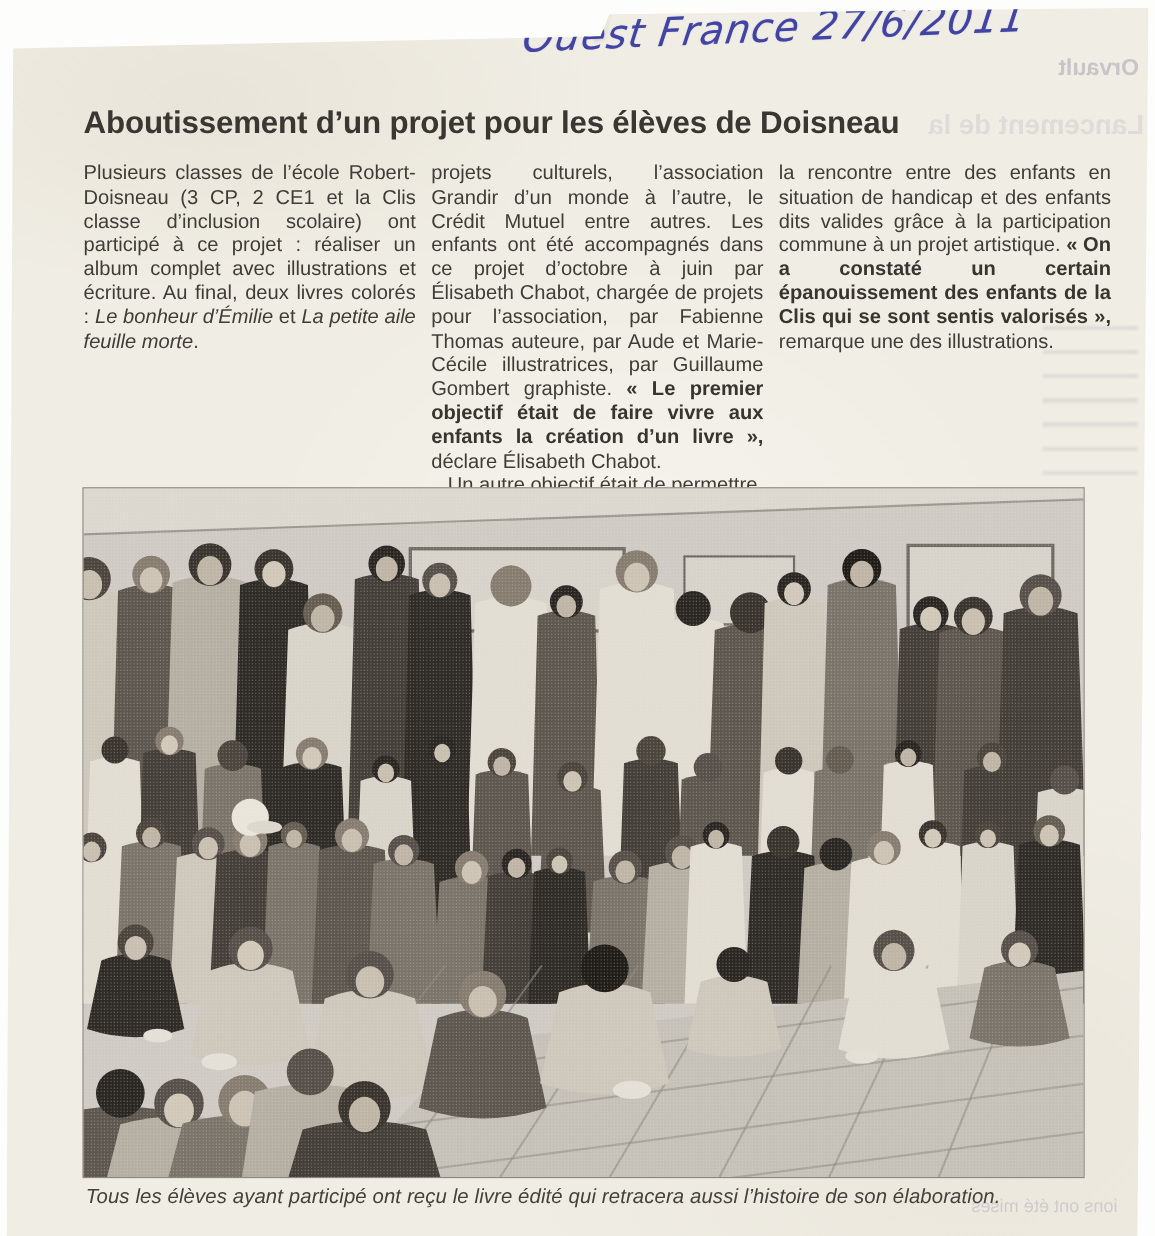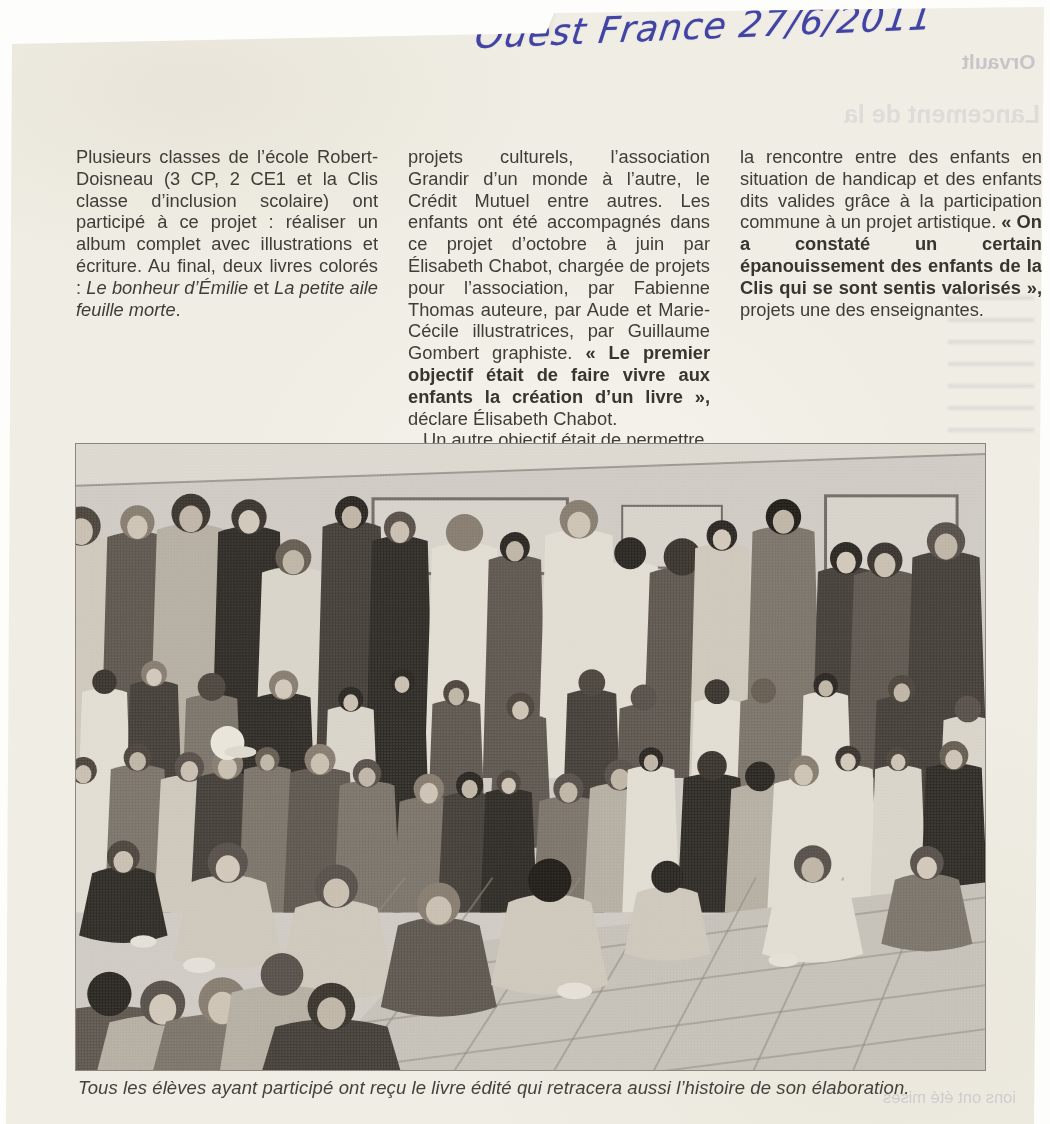--- a/index.html
+++ b/index.html
@@ -39,21 +39,21 @@
     position:absolute;left:78px;top:50px;
     font-size:23px;font-weight:700;color:#2d2a26;letter-spacing:.2px;
   }
   .headline{
     position:absolute;left:76px;top:96px;margin:0;width:940px;
     font-size:28.5px;font-weight:600;color:#3a3632;letter-spacing:-.2px;
     white-space:nowrap;
   }
   .columns{
     position:absolute;left:76px;top:146px;width:934px;
-    display:flex;gap:30px;
+    display:flex;gap:14px;
   }
   .col{
     width:302px;flex:0 0 302px;
     font-size:18.3px;line-height:21.8px;color:#403c37;
     text-align:justify;
   }
   .col p{margin:0;}
   .col p.indent{text-indent:15px;}
   .it{font-style:italic;}
   .bd{font-weight:700;color:#38342f;}
@@ -88,31 +88,32 @@
 <div class="clipping">
   <div class="fold-shadow"></div>
 
   <div class="bt bt-orvault">Orvault</div>
   <div class="bt bt-lancement">Lancement de la</div>
   <div class="bt-lines"></div>
   <div class="bt bt-mises">ions ont été mises</div>
 
   <div class="handwriting">Ouest France 27/6/2011</div>
 
+  <h1 class="headline">Aboutissement d’un projet pour les élèves de Doisneau</h1>
 
   <div class="columns">
     <div class="col">
         <p><span>Plusieurs classes de l’école Robert-Doisneau (3 CP, 2 CE1 et la Clis classe d’inclusion scolaire) ont participé à ce projet : réaliser un album complet avec illustrations et écriture. Au final, deux livres colorés : </span><span class="it">Le bonheur d’Émilie</span><span> et </span><span class="it">La petite aile feuille morte</span><span>.</span></p>
       </div>
     <div class="col">
         <p><span>projets culturels, l’association Grandir d’un monde à l’autre, le Crédit Mutuel entre autres. Les enfants ont été accompagnés dans ce projet d’octobre à juin par Élisabeth Chabot, chargée de projets pour l’association, par Fabienne Thomas auteure, par Aude et Marie-Cécile illustratrices, par Guillaume Gombert graphiste. </span><span class="bd">« Le premier objectif était de faire vivre aux enfants la création d’un livre »,</span><span> déclare Élisabeth Chabot.</span></p>
         <p class="indent"><span>Un autre objectif était de permettre</span></p>
       </div>
     <div class="col">
-        <p><span>la rencontre entre des enfants en situation de handicap et des enfants dits valides grâce à la participation commune à un projet artistique. </span><span class="bd">« On a constaté un certain épanouissement des enfants de la Clis qui se sont sentis valorisés »,</span><span> projets une des enseignantes.</span></p>
+        <p><span>la rencontre entre des enfants en situation de handicap et des enfants dits valides grâce à la participation commune à un projet artistique. </span><span class="bd">« On a constaté un certain épanouissement des enfants de la Clis qui se sont sentis valorisés »,</span><span> remarque une des illustrations.</span></p>
       </div>
   </div>
 
   <figure class="photo">
     <svg id="photo-svg" viewBox="0 0 912 628" preserveAspectRatio="none" xmlns="http://www.w3.org/2000/svg">
         <defs>
           <pattern id="ht" width="3" height="3" patternUnits="userSpaceOnUse">
             <circle cx="1" cy="1" r="0.55" fill="#efebe2"></circle>
           </pattern>
         </defs>

